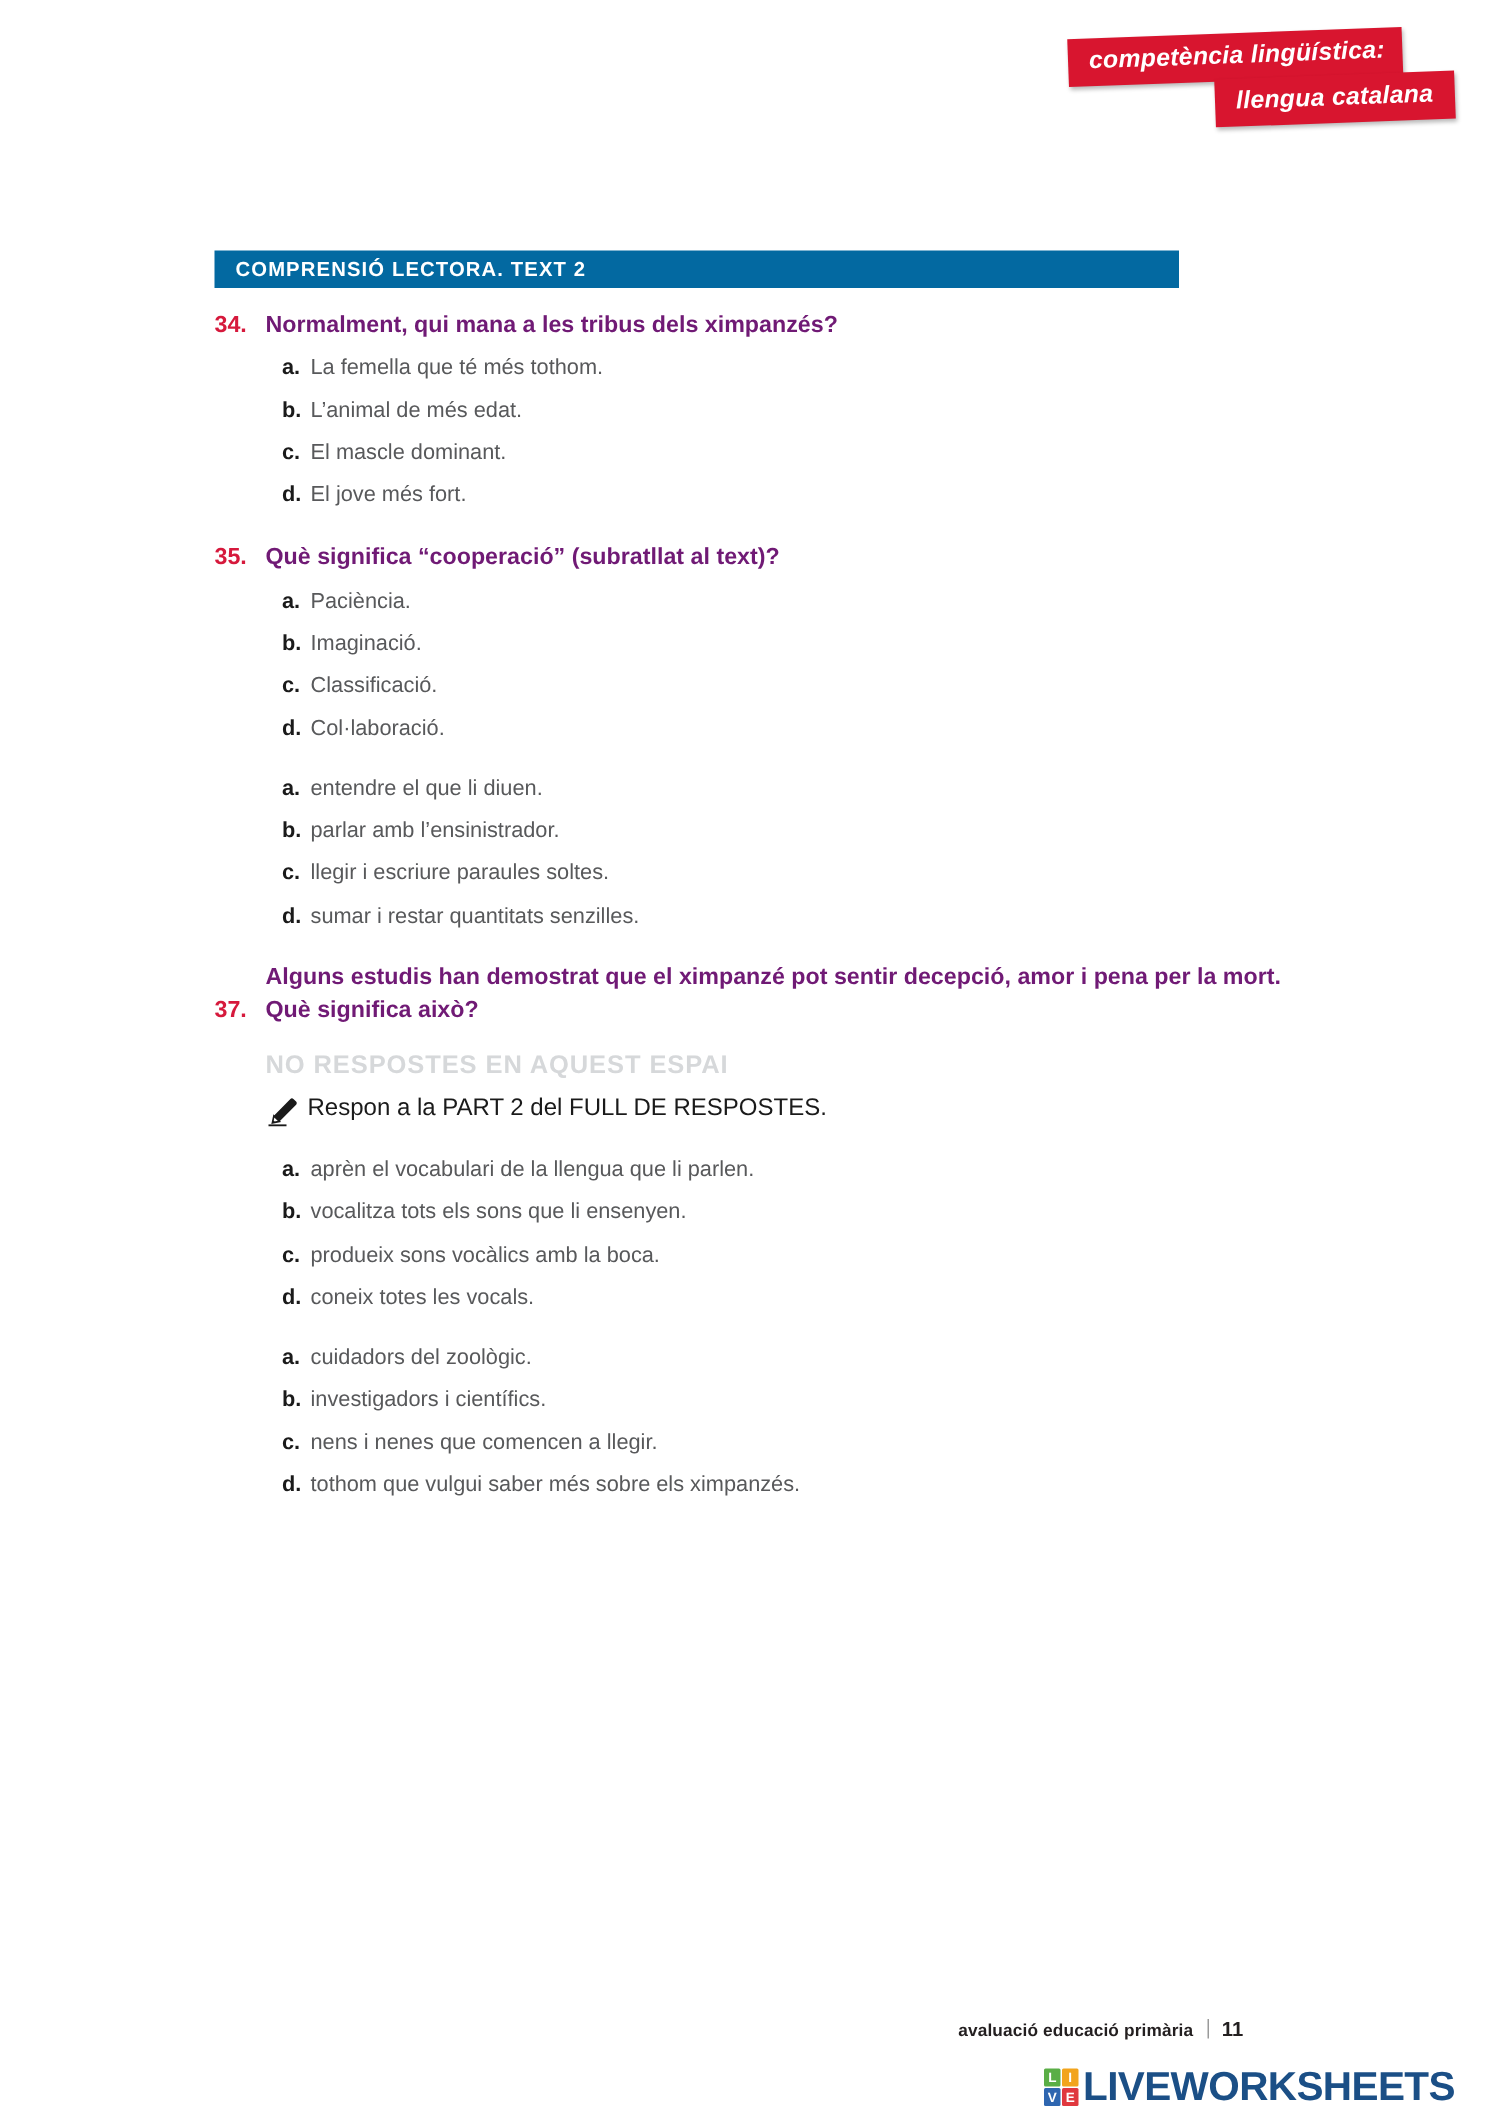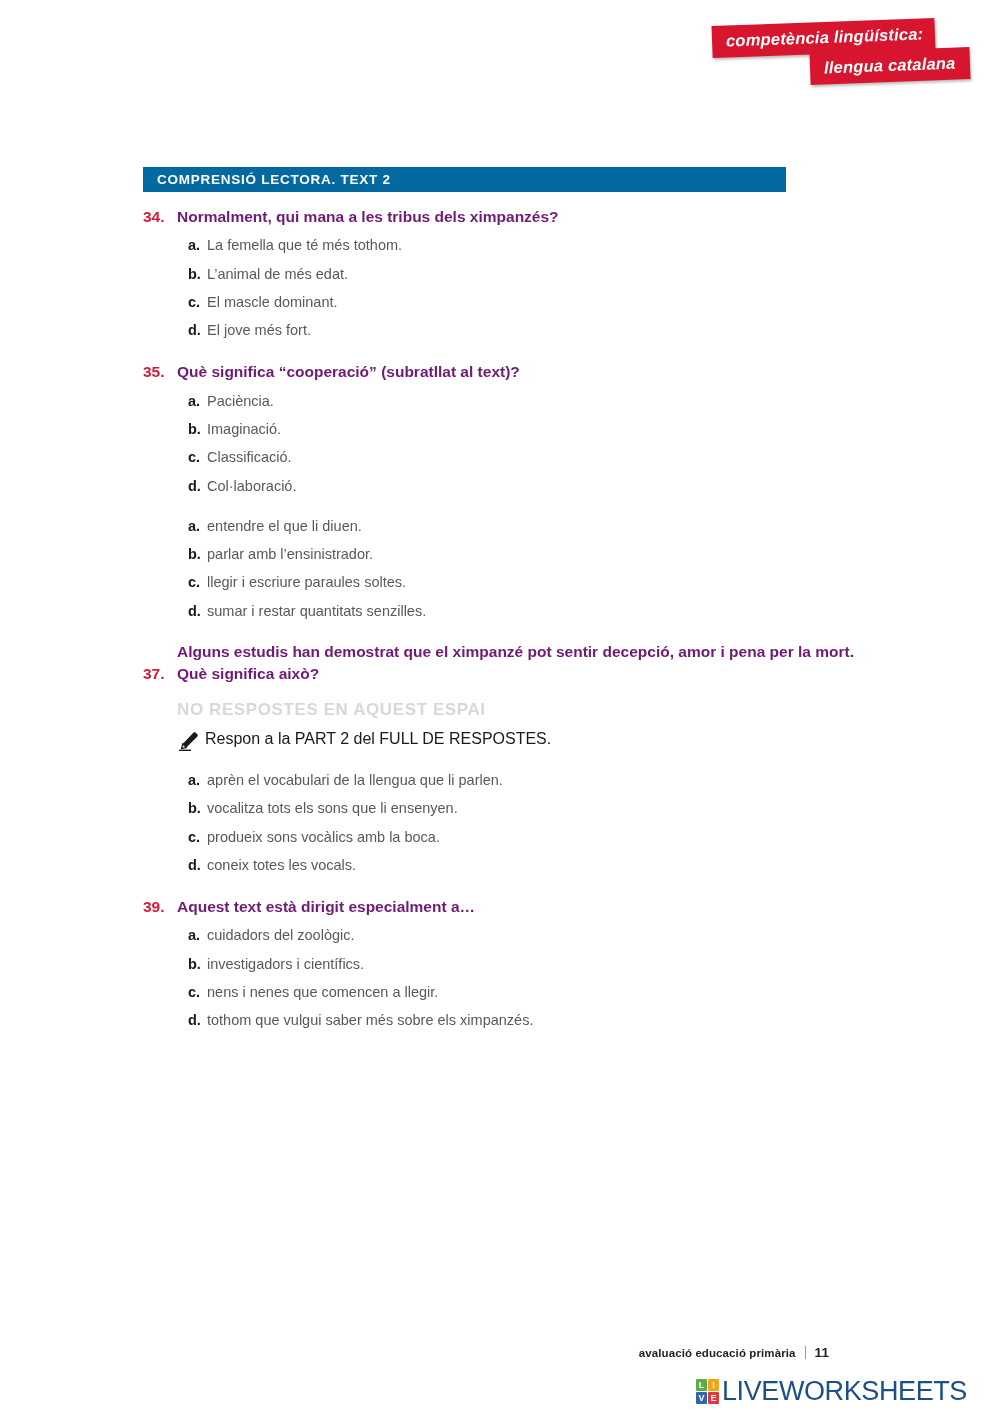--- a/index.html
+++ b/index.html
@@ -188,21 +188,21 @@
     font-size: 9px;
     line-height: 1;
     border-radius: 1px;
   }
   .lw-t-l { background: #5aae46; }
   .lw-t-i { background: #f2a41c; }
   .lw-t-v { background: #2e66b0; }
   .lw-t-e { background: #e0383e; }
   .lw-word {
     color: #1b4f86;
-    font-weight: normal;
+    font-weight: bold;
     font-size: 27px;
     letter-spacing: -0.4px;
     line-height: 1;
   }
 </style>
 </head>
 <body>
 
 <div class="banner">
   <div class="banner-strip banner-strip-1">competència lingüística:</div>
@@ -302,24 +302,20 @@
       <div class="opt">
         <span class="opt-letter">c.</span>
         <span class="opt-text">produeix sons vocàlics amb la boca.</span>
       </div>
       <div class="opt">
         <span class="opt-letter">d.</span>
         <span class="opt-text">coneix totes les vocals.</span>
       </div>
     </div>
     <div class="q-block">
-      <div class="q-head">
-        <div class="q-num">39.</div>
-        <div class="q-text">Aquest text està dirigit especialment a…</div>
-      </div>
       <div class="opt">
         <span class="opt-letter">a.</span>
         <span class="opt-text">cuidadors del zoològic.</span>
       </div>
       <div class="opt">
         <span class="opt-letter">b.</span>
         <span class="opt-text">investigadors i científics.</span>
       </div>
       <div class="opt">
         <span class="opt-letter">c.</span>

